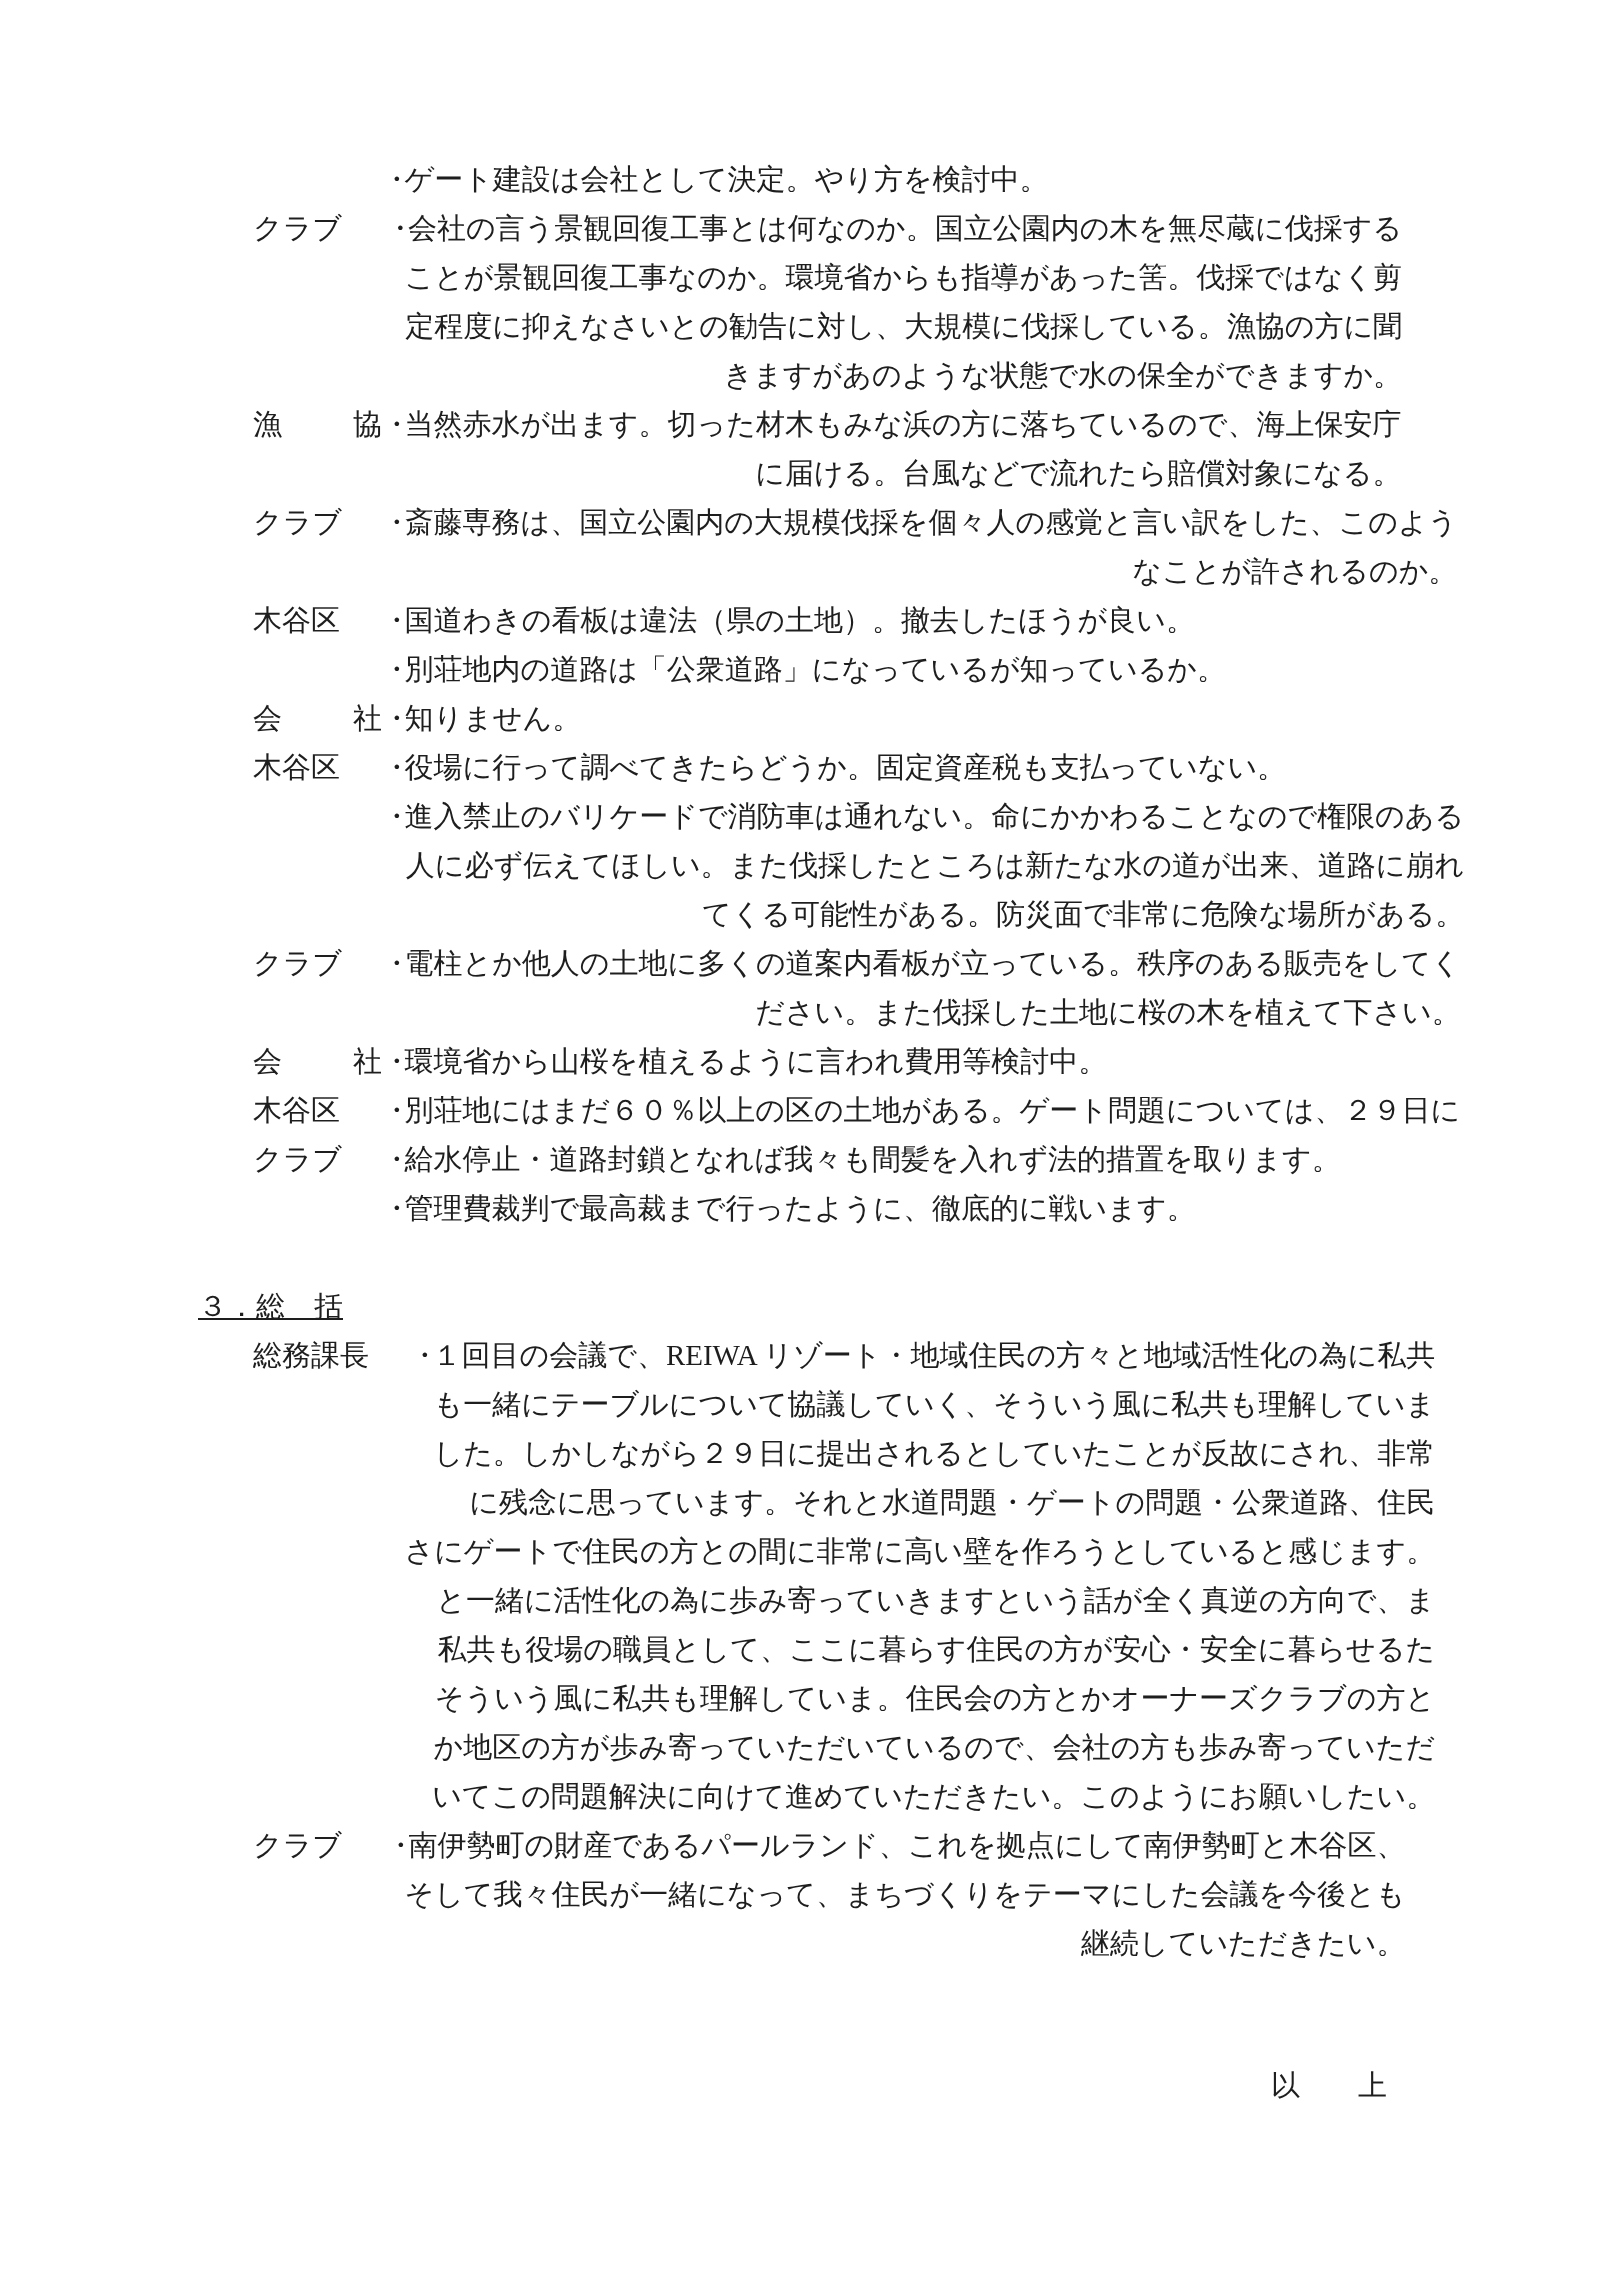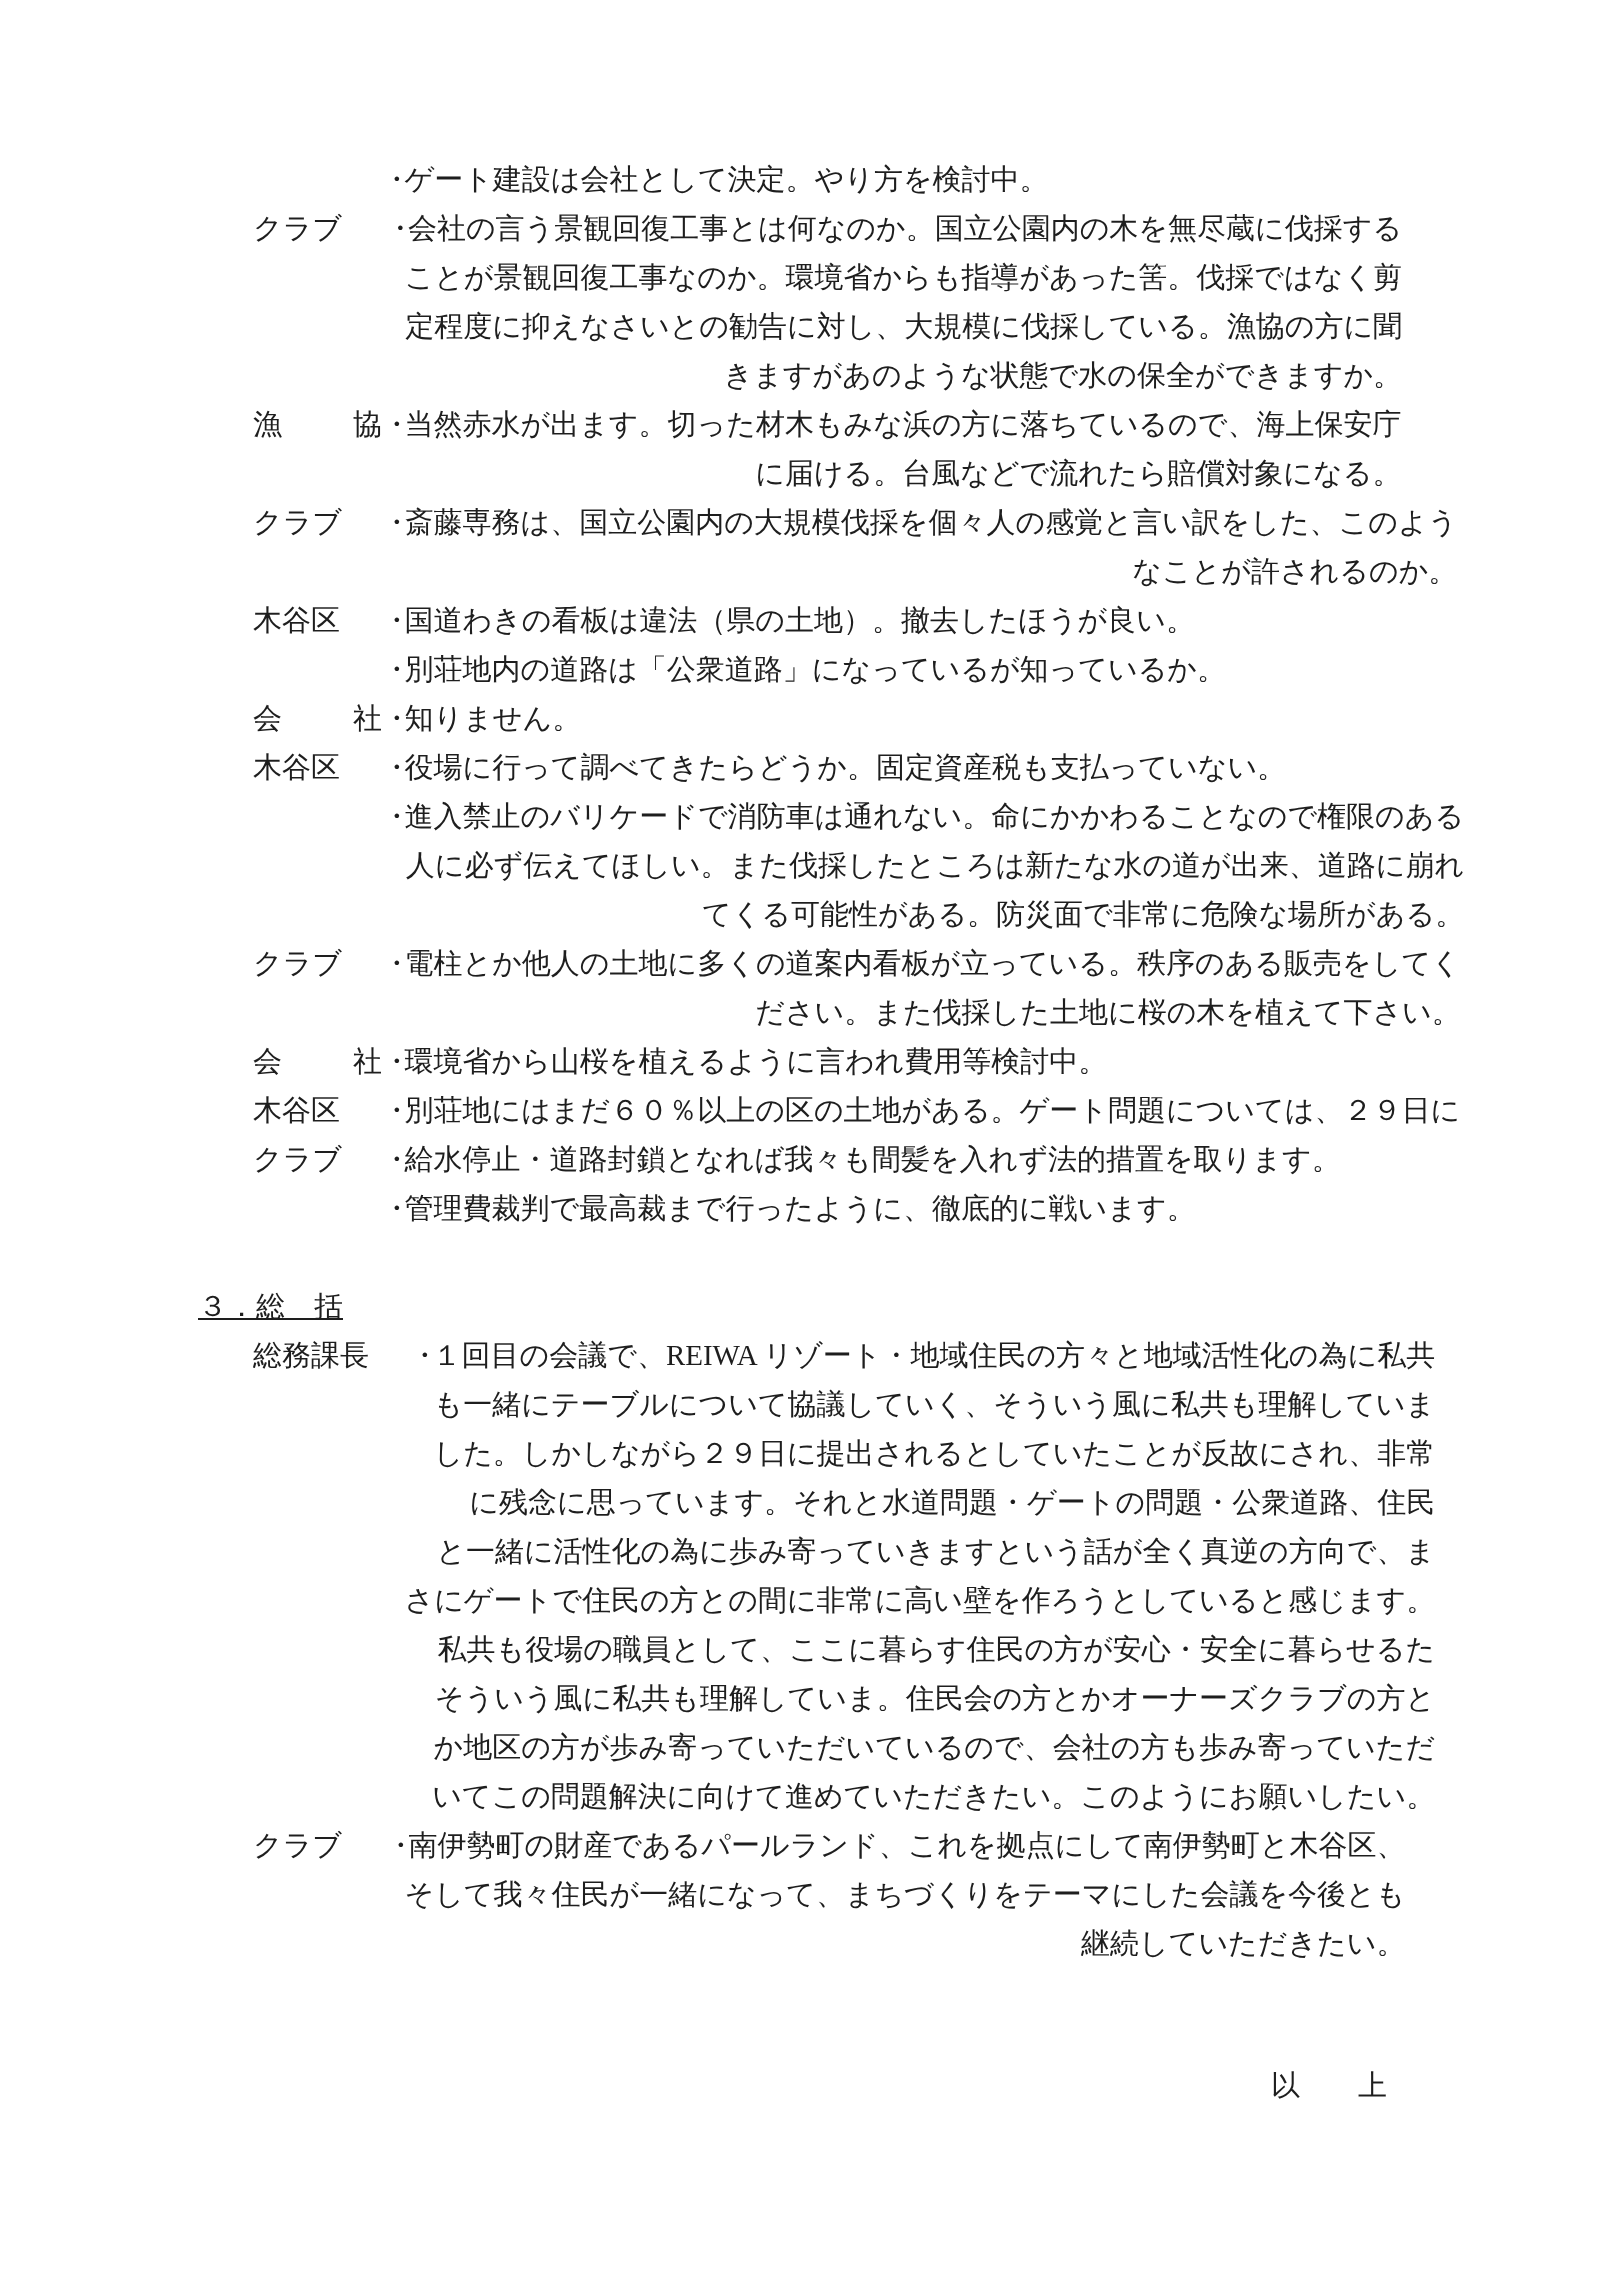--- a/index.html
+++ b/index.html
@@ -185,22 +185,22 @@
   <div class="heading">３．総　括</div>
 
   <div id="rows2">
   <div class="row">
     <div class="label">総務課長</div>
     <div class="lines">
           <div class="line"><span class="bullet">・</span>１回目の会議で、REIWA リゾート・地域住民の方々と地域活性化の為に私共</div>
           <div class="line cont">も一緒にテーブルについて協議していく、そういう風に私共も理解していま</div>
           <div class="line cont">した。しかしながら２９日に提出されるとしていたことが反故にされ、非常</div>
           <div class="line cont">に残念に思っています。それと水道問題・ゲートの問題・公衆道路、住民</div>
+          <div class="line cont">さにゲートで住民の方との間に非常に高い壁を作ろうとしていると感じます。</div>
           <div class="line cont">と一緒に活性化の為に歩み寄っていきますという話が全く真逆の方向で、ま</div>
-          <div class="line cont">さにゲートで住民の方との間に非常に高い壁を作ろうとしていると感じます。</div>
           <div class="line cont">私共も役場の職員として、ここに暮らす住民の方が安心・安全に暮らせるた</div>
           <div class="line cont">そういう風に私共も理解していま。住民会の方とかオーナーズクラブの方と</div>
           <div class="line cont">か地区の方が歩み寄っていただいているので、会社の方も歩み寄っていただ</div>
           <div class="line cont">いてこの問題解決に向けて進めていただきたい。このようにお願いしたい。</div>
         </div>
   </div>
 
   <div class="row">
     <div class="label">クラブ</div>
     <div class="lines">

